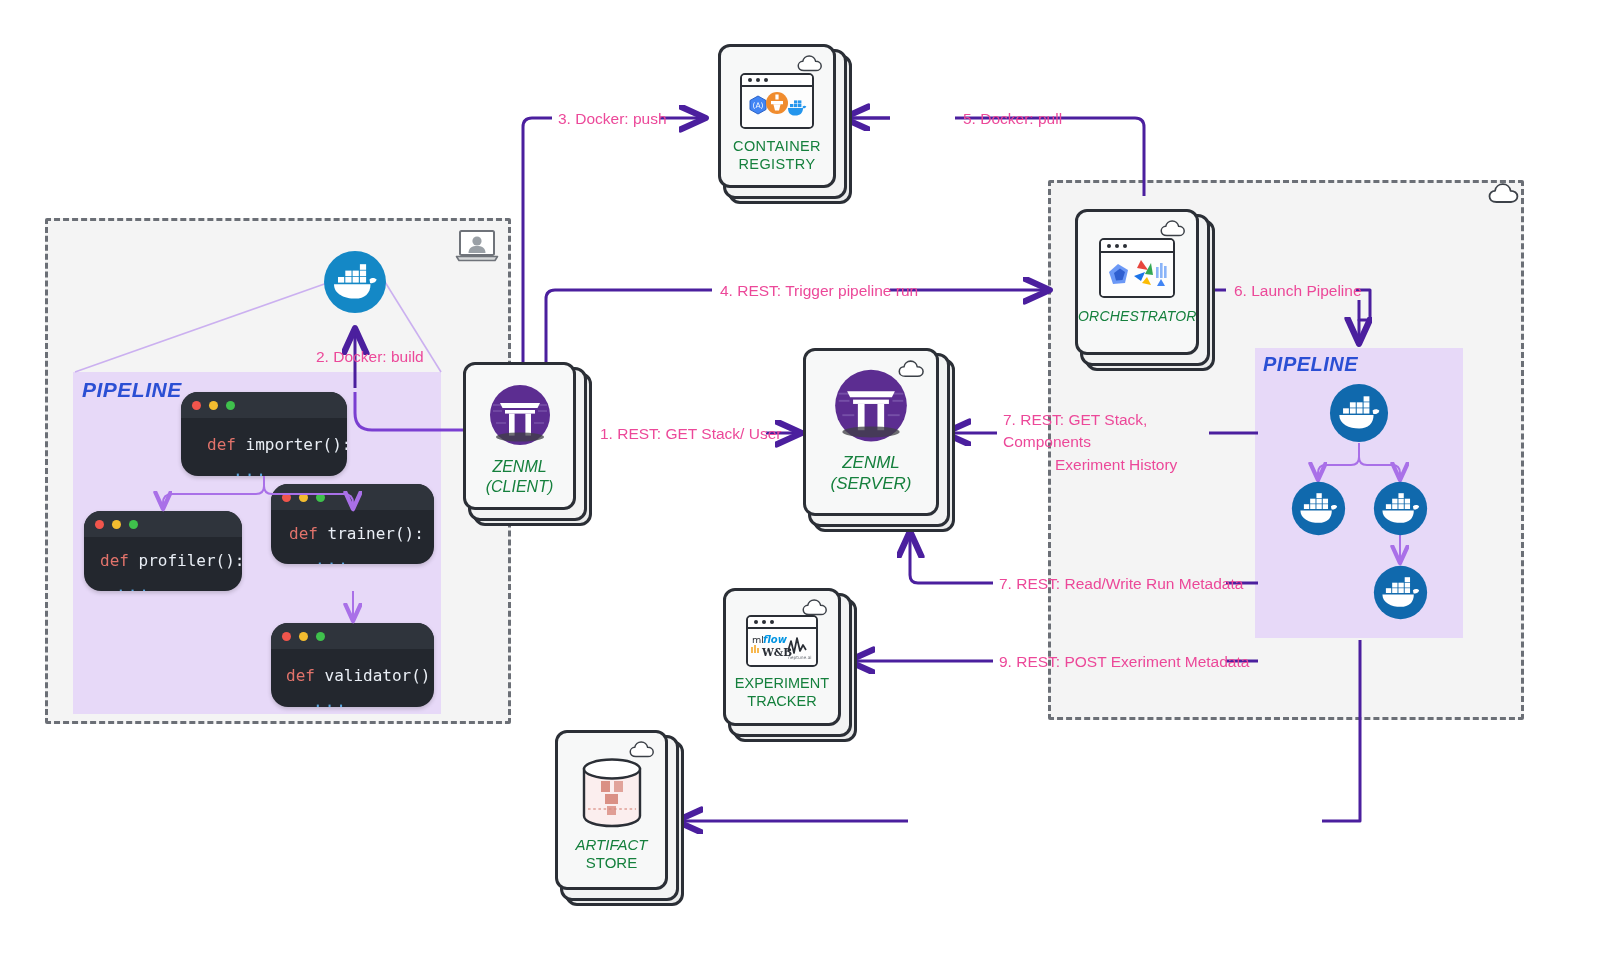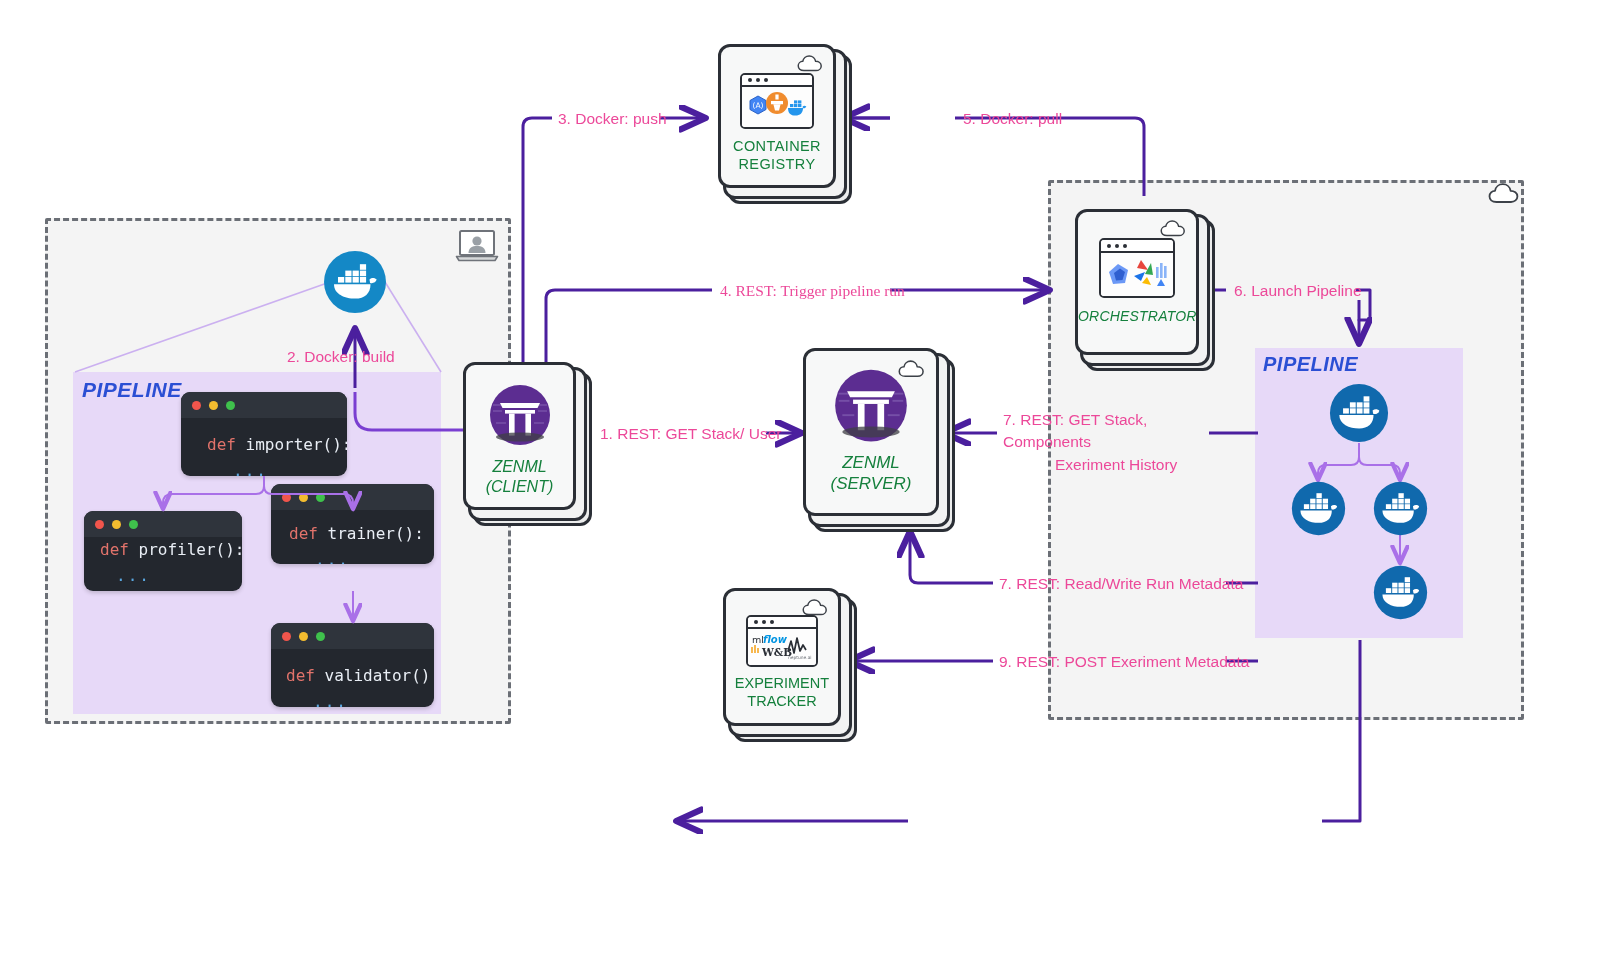--- a/index.html
+++ b/index.html
@@ -35,21 +35,21 @@
     font-weight:bold;
     color:#2b4fd4;
     letter-spacing:.5px;
     white-space:nowrap;
   }
 
   
   .code-card{
     position:absolute;
     background:#23272e;
-    border-radius:9px;
+    border-radius:17px;
     overflow:hidden;
     box-shadow:0 2px 4px rgba(0,0,0,.18);
   }
   .code-bar{
     height:26px;
     background:#2f343c;
     display:flex;
     align-items:center;
     padding-left:11px;
     gap:8px;
@@ -183,21 +183,21 @@
       <div class="code-line ell">...</div>
     </div>
   </div>
 
   <div class="code-card" style="left:84px; top:511px; width:158px; height:80px;">
     <div class="code-bar">
       <span class="dot d-red"></span>
       <span class="dot d-yel"></span>
       <span class="dot d-grn"></span>
     </div>
-    <div class="code-body" style="padding-top:0;">
+    <div class="code-body" style="padding-top:11px;">
       <div class="code-line" style="padding-left:16px;"><span class="kw">def</span><span class="fn"> profiler():</span></div>
       <div class="code-line ell" style="padding-left:32px;">...</div>
     </div>
   </div>
 
   <div class="code-card" style="left:271px; top:484px; width:163px; height:80px;">
     <div class="code-bar">
       <span class="dot d-red"></span>
       <span class="dot d-yel"></span>
       <span class="dot d-grn"></span>
@@ -282,23 +282,23 @@
     </g>
 
     <g stroke="#a970e8" stroke-width="2" fill="none">
       <path d="M1359,443 L1359,457 Q1359,465 1351,465 L1326,465 Q1318,465 1318,473 L1318,479" marker-end="url(#ahl)"></path>
       <path d="M1359,443 L1359,457 Q1359,465 1367,465 L1392,465 Q1400,465 1400,473 L1400,479" marker-end="url(#ahl)"></path>
       <path d="M1400,528 L1400,562" marker-end="url(#ahl)"></path>
     </g>
   </svg>
 
   <div class="elabel" style="left:600px; top:423px;">1. REST: GET Stack/ User</div>
-  <div class="elabel" style="left:287px; top:346px;">2. Docker: build</div>
+  <div class="elabel" style="left:316px; top:346px;">2. Docker: build</div>
   <div class="elabel" style="left:558px; top:108px;">3. Docker: push</div>
-  <div class="elabel" style="left:720px; top:280px;font-family:Liberation Serif, serif;">4. REST: Trigger pipeline run</div>
+  <div class="elabel" style="left:720px; top:280px;">4. REST: Trigger pipeline run</div>
   <div class="elabel" style="left:963px; top:108px;">5. Docker: pull</div>
   <div class="elabel" style="left:1234px; top:280px;">6. Launch Pipeline</div>
   <div class="elabel two" style="left:1003px; top:409px; width:215px; text-align:left;">
     <span>7. REST: GET Stack, Components</span><br>
     <span style="margin-left:52px;display:inline-block;">Exeriment History</span>
   </div>
   <div class="elabel" style="left:999px; top:573px;">7. REST: Read/Write Run Metadata</div>
   <div class="elabel" style="left:999px; top:651px;">9. REST: POST Exeriment Metadata</div>
 
   <div class="abs" style="left:323px; top:250px;">
@@ -496,20 +496,46 @@
             </g>
           </svg>
         </div>
       </div>
       <div class="doc-label italic" style="margin-top:10px; font-size:14px; letter-spacing:.2px;">
         <span class="l1">ORCHESTRATOR</span>
       </div>
     </div>
   </div>
 
+  <div class="doccard" style="left:555px; top:730px; width:113px; height:160px;">
+    <div class="back"></div>
+    <div class="back2"></div>
+    <div class="front">
+      <svg class="cloud" style="right:8px; top:7px;" width="28" height="20" viewBox="0 0 34 24">
+        <path d="M8.5 20 C3.8 20 1.5 17.2 1.5 14.2 C1.5 11.2 4 8.8 7 8.8 C7.6 5 10.8 2.2 14.8 2.2 C18.8 2.2 22 5 22.6 8.8 C26.2 8.8 29.4 11 29.4 14.4 C29.4 17.6 26.6 20 23 20 Z" fill="#ffffff" stroke="#3c4148" stroke-width="1.8" stroke-linejoin="round"></path>
+      </svg>
+      <svg width="76" height="74" viewBox="0 0 76 74" style="margin-top:24px;">
+
+        <path d="M10 12 v47 c0 6 12.6 10 28 10 s28 -4 28 -10 V12 Z" fill="#fbeeee" stroke="#2b2f36" stroke-width="2.4"></path>
+        <ellipse cx="38" cy="12" rx="28" ry="9.5" fill="#ffffff" stroke="#2b2f36" stroke-width="2.4"></ellipse>
+
+        <g fill="#d98b80" opacity=".95">
+          <path d="M27 24 h9 v11 h-9 z"></path>
+          <path d="M40 24 h9 v11 h-9 z" opacity=".8"></path>
+          <path d="M31 37 h13 v10 h-13 z"></path>
+          <path d="M33 49 h9 v9 h-9 z" opacity=".85"></path>
+        </g>
+        <path d="M14 52 h48" stroke="#d98b80" stroke-width="1.6" stroke-dasharray="2.6 2.6" opacity=".8"></path>
+      </svg>
+      <div class="doc-label" style="margin-top:5px; font-size:15px;">
+        <span class="l1 italic">ARTIFACT</span>
+        <span class="l2">STORE</span>
+      </div>
+    </div>
+  </div>
 
   <div class="abs" style="left:1329px; top:383px;">
     <svg width="60" height="60" viewBox="0 0 64 64">
       <circle cx="32" cy="32" r="31" fill="#1069ad"></circle>
       <g fill="#ffffff">
         <rect x="15" y="27" width="6.2" height="5.6"></rect>
           <rect x="22.3" y="27" width="6.2" height="5.6"></rect>
         <rect x="29.6" y="27" width="6.2" height="5.6"></rect>
           <rect x="36.9" y="27" width="6.2" height="5.6"></rect>
         <rect x="22.3" y="20.6" width="6.2" height="5.6"></rect>

